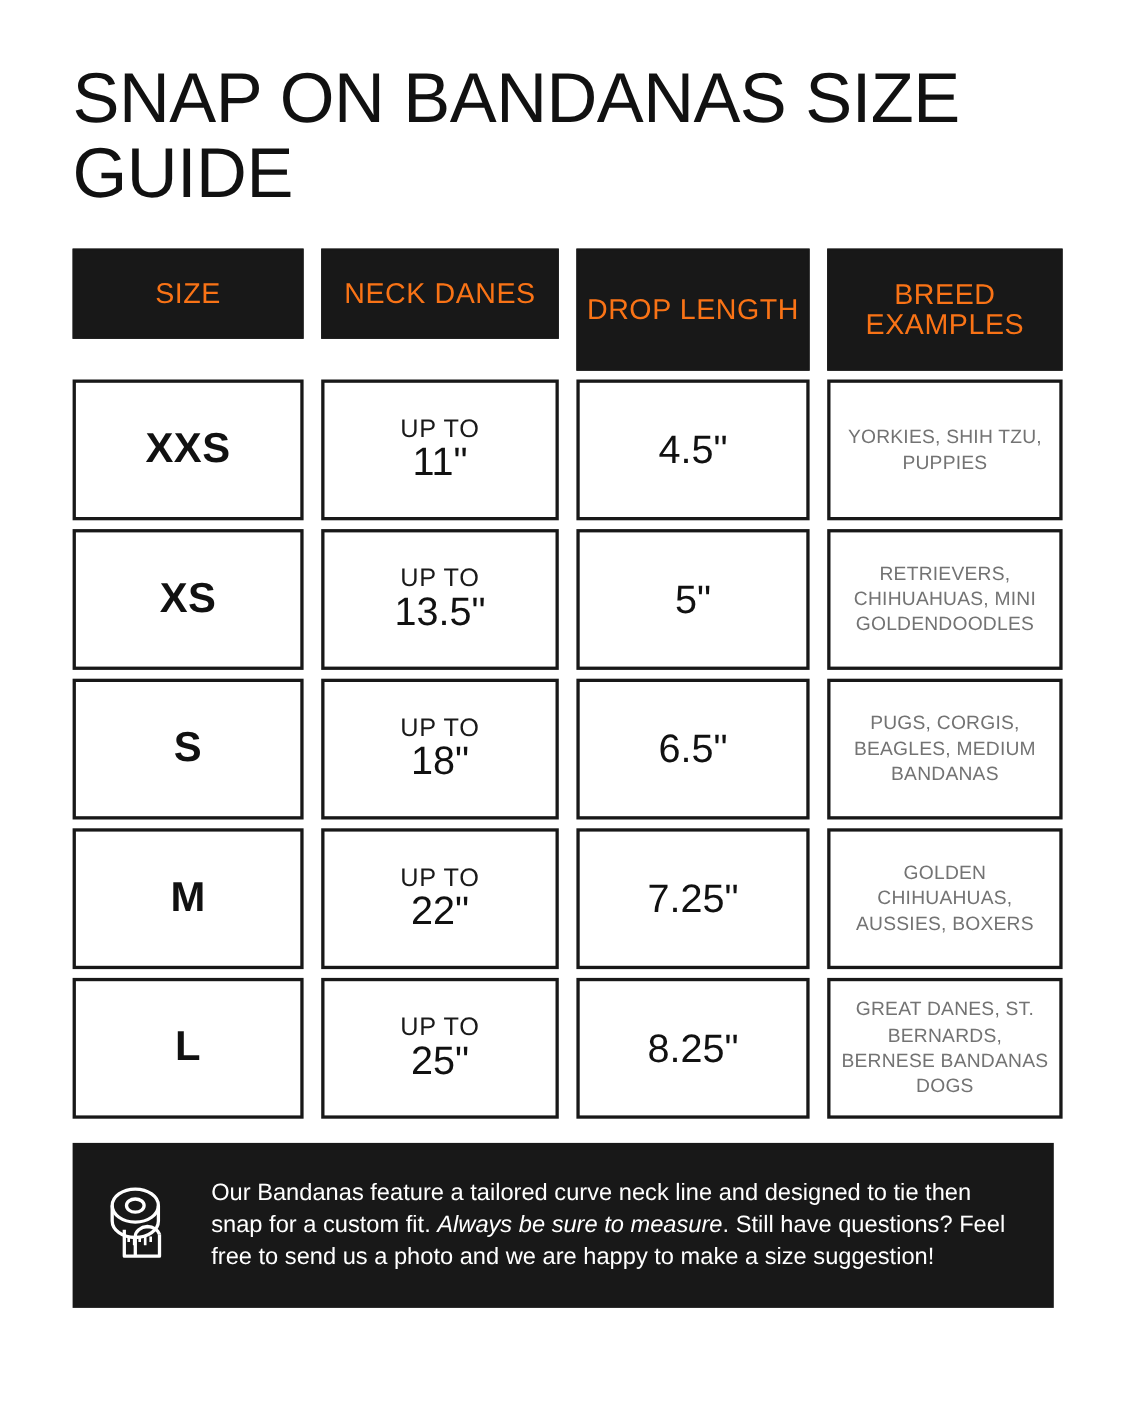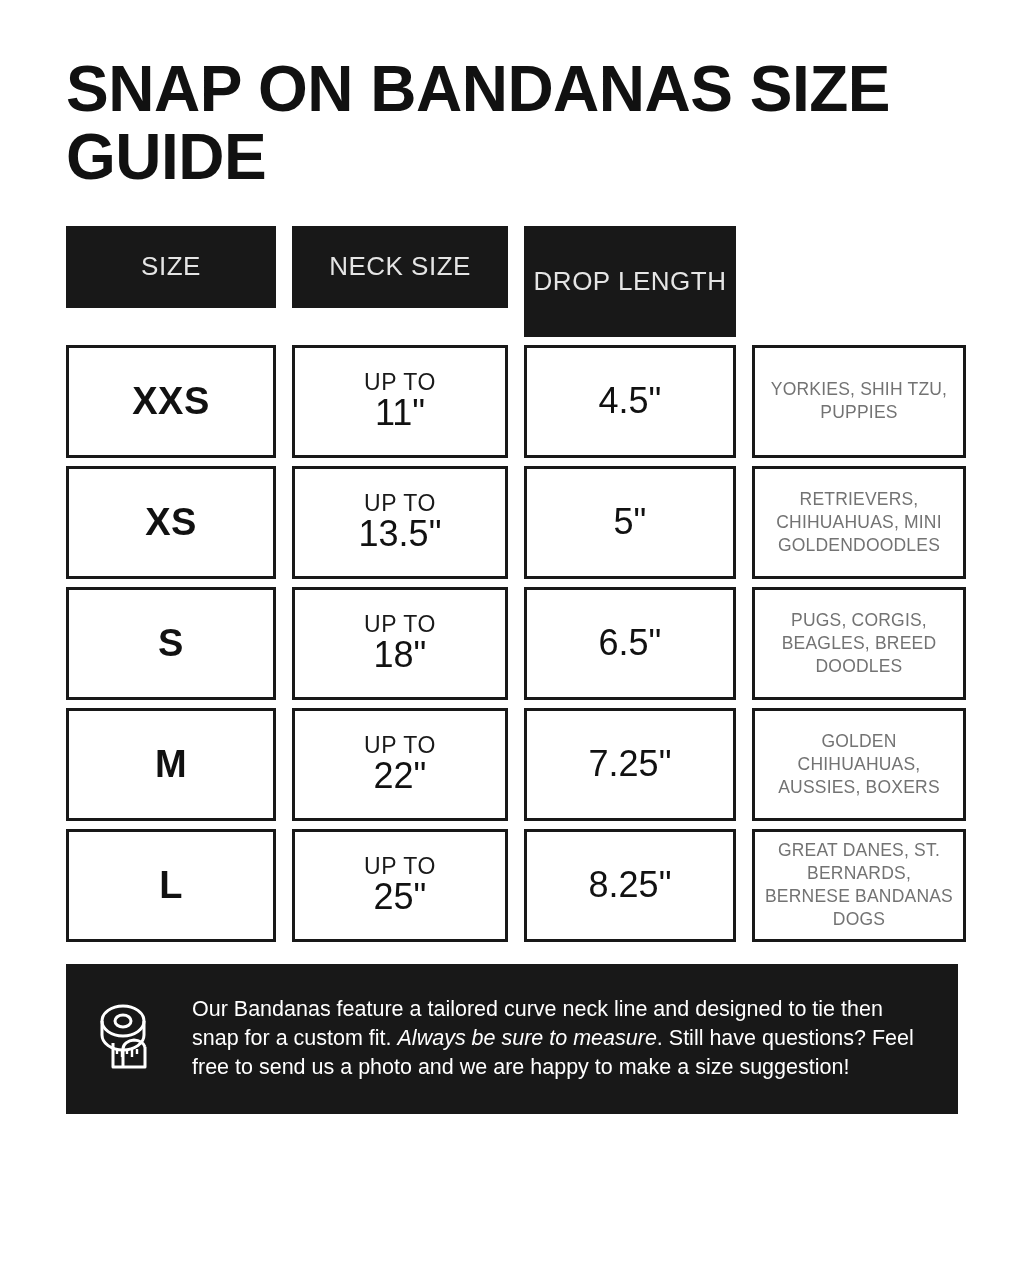--- a/index.html
+++ b/index.html
@@ -18,40 +18,40 @@
     position: relative;
     width: 1024px;
     height: 1280px;
     box-sizing: border-box;
     padding: 56px 66px 0 66px;
   }
   .title {
     font-size: 64px;
     line-height: 1.06;
     letter-spacing: -0.5px;
-    font-weight: 700;
+    font-weight: 400;
     color: #111111;
     margin: 0 0 34px 0;
     max-width: 900px;
   }
   
   .table {
     width: 892px;
     display: flex;
     flex-direction: column;
     gap: 8px;
   }
   .row {
     display: grid;
     grid-template-columns: 210px 216px 212px 214px;
     gap: 16px;
   }
   .head-cell {
     background: #181818;
-    color: #e5e5e5;
+    color: #f97316;
     border: 2px solid #181818;
     display: flex;
     align-items: center;
     justify-content: center;
     text-align: center;
     height: 82px;
     font-size: 26px;
     letter-spacing: 0.5px;
     line-height: 1.1;
     box-sizing: border-box;
@@ -61,21 +61,21 @@
     height: 111px;
   }
   .cell {
     border: 3px solid #181818;
     background: #ffffff;
     display: flex;
     flex-direction: column;
     align-items: center;
     justify-content: center;
     text-align: center;
-    height: 113px;
+    height: 128px;
     box-sizing: border-box;
     padding: 6px 8px;
   }
   .size-label {
     font-size: 38px;
     font-weight: bold;
     letter-spacing: 0.5px;
     color: #111111;
   }
   .upto {
@@ -128,22 +128,23 @@
 <body>
 
 <div class="page">
 
   <h1 class="title">SNAP ON BANDANAS SIZE GUIDE</h1>
 
   <div class="table">
 
     <div class="row">
       <div class="head-cell">SIZE</div>
-      <div class="head-cell">NECK SIZE</div>
+      <div class="head-cell">NECK DANES</div>
       <div class="head-cell two-line">DROP LENGTH</div>
+      <div class="head-cell two-line">BREED EXAMPLES</div>
     </div>
 
     <div class="row">
       <div class="cell">
         <span class="size-label">XXS</span>
       </div>
       <div class="cell">
         <span class="upto">UP TO</span>
         <span class="measure">11"</span>
       </div>
@@ -176,21 +177,21 @@
         <span class="size-label">S</span>
       </div>
       <div class="cell">
         <span class="upto">UP TO</span>
         <span class="measure">18"</span>
       </div>
       <div class="cell">
         <span class="measure">6.5"</span>
       </div>
       <div class="cell">
-        <span class="breed">PUGS, CORGIS, BEAGLES, BREED DOODLES</span>
+        <span class="breed">PUGS, CORGIS, BEAGLES, MEDIUM BANDANAS</span>
       </div>
     </div>
 
     <div class="row">
       <div class="cell">
         <span class="size-label">M</span>
       </div>
       <div class="cell">
         <span class="upto">UP TO</span>
         <span class="measure">22"</span>

